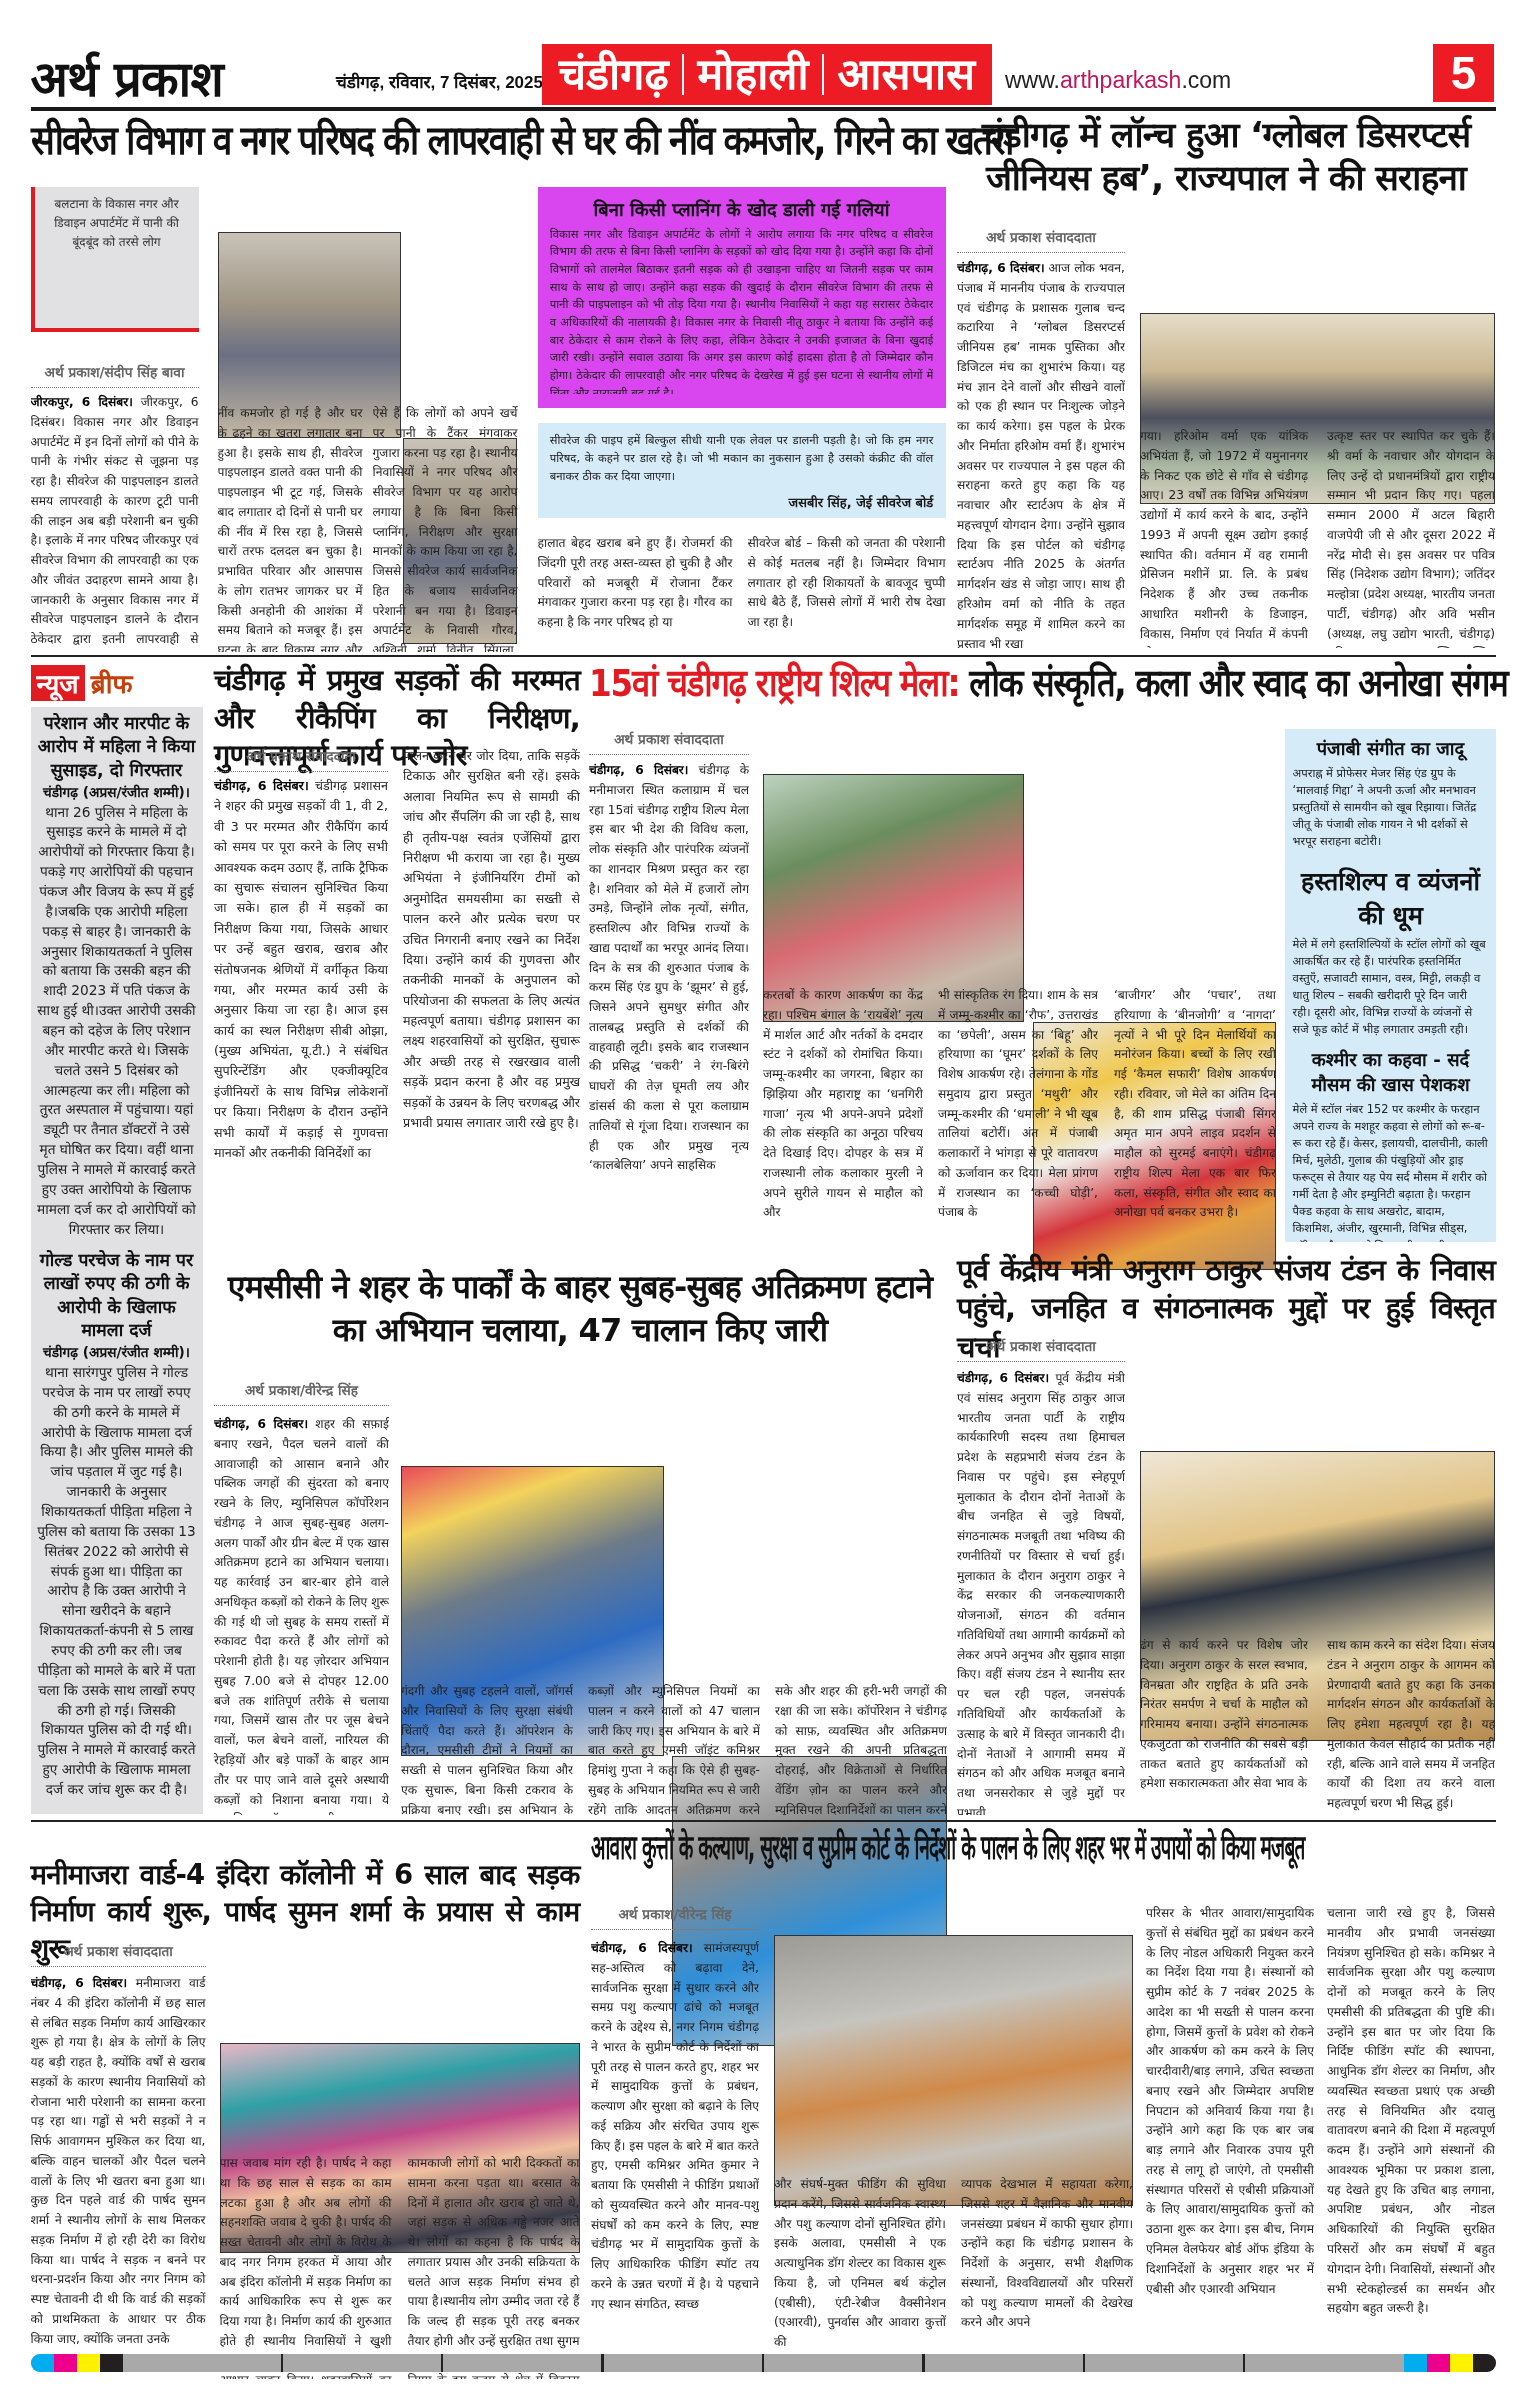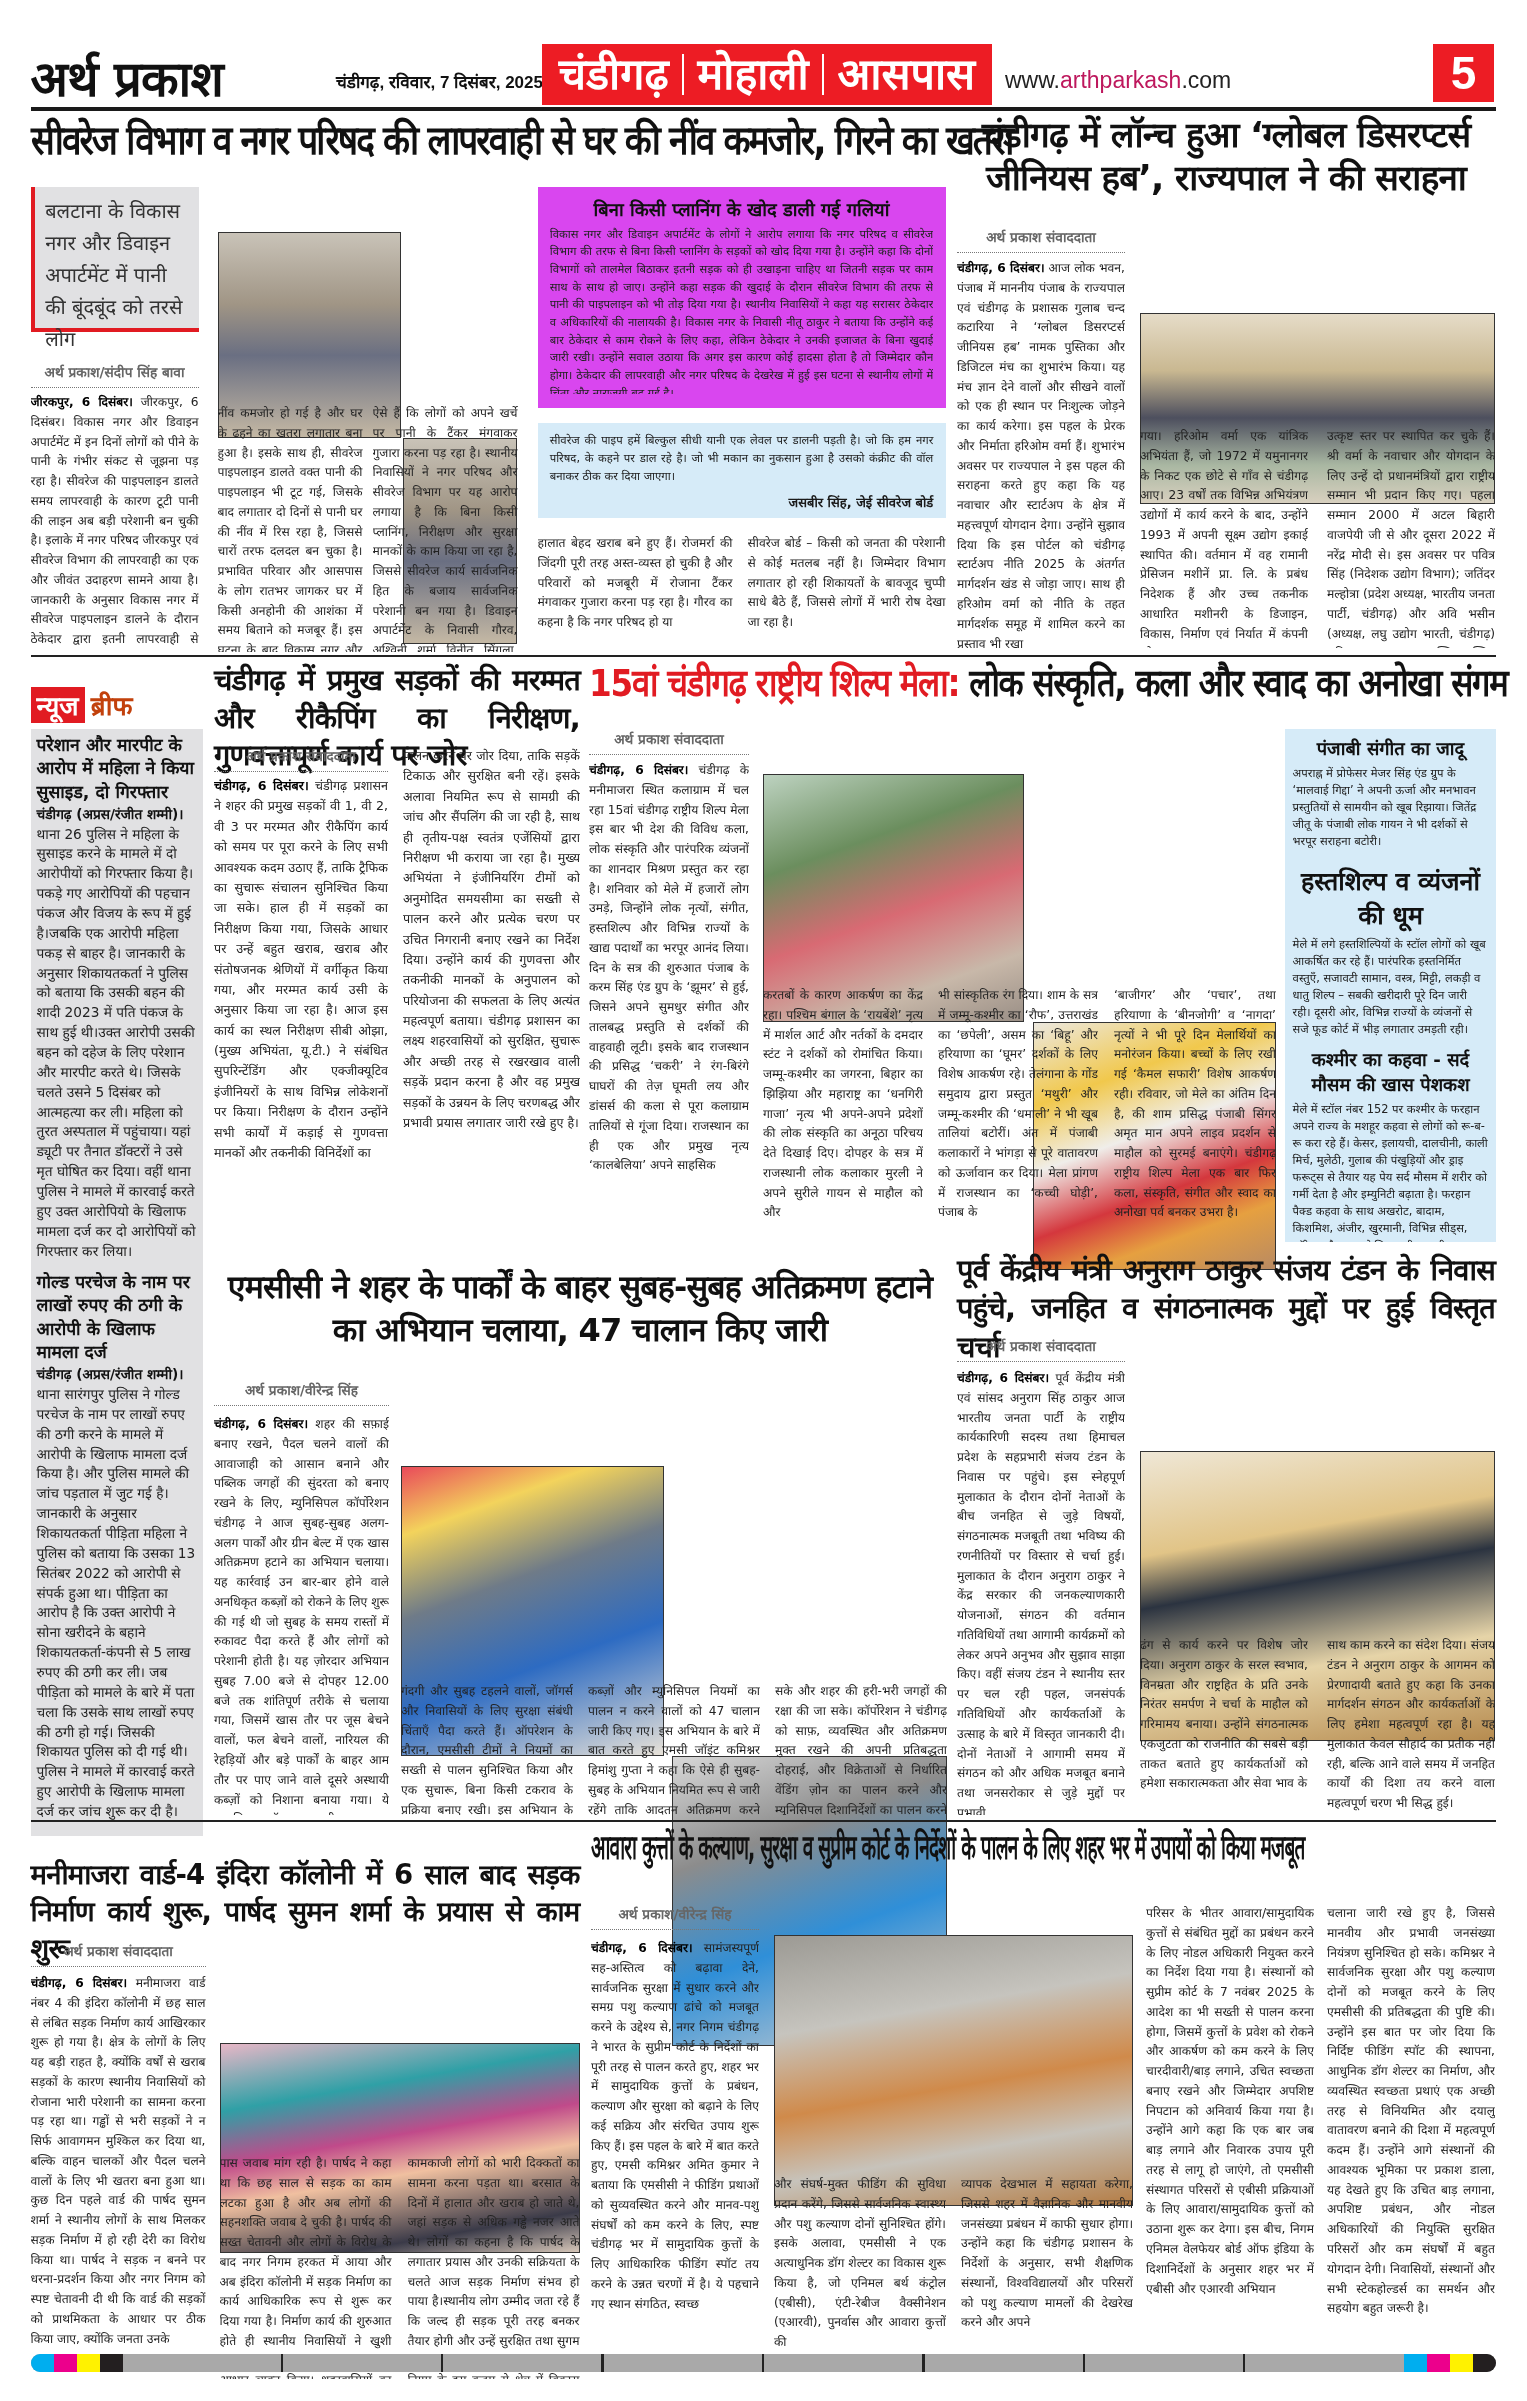--- a/index.html
+++ b/index.html
@@ -67,21 +67,21 @@
   <span>आसपास</span>
 </div>
 <div class="abs website">
   <span>www.</span><span class="accent">arthparkash</span><span>.com</span>
 </div>
 <div class="abs page-num">5</div>
 <div class="abs rule" style="left:30.5px; top:107px; width:1465px;"></div>
 
 <div class="abs" style="left:30.5px; top:118px; width:915px; height:534px;">
   <div class="headline" style="font-size:40px; white-space:nowrap; letter-spacing:-2.3px; transform:scaleX(0.88); transform-origin:left; width:1037px;">सीवरेज विभाग व नगर परिषद की लापरवाही से घर की नींव कमजोर, गिरने का खतरा</div>
-  <div class="abs callout-box" style="left:0; top:69px; width:168px; height:145px; font-size:20px;">बलटाना के विकास नगर और डिवाइन अपार्टमेंट में पानी की बूंदबूंद को तरसे लोग</div>
+  <div class="abs callout-box" style="left:0; top:69px; width:168px; height:145px; font-size:12px;text-align:center;">बलटाना के विकास नगर और डिवाइन अपार्टमेंट में पानी की बूंदबूंद को तरसे लोग</div>
   <div class="abs byline" style="left:0; top:244px; width:168px;">अर्थ प्रकाश/संदीप सिंह बावा</div>
   <div class="abs body-text" style="left:0; top:275px; width:168px; height:259px; overflow:hidden; font-size:12.2px;">
     <b>जीरकपुर, 6 दिसंबर।</b> <span>जीरकपुर, 6 दिसंबर। विकास नगर और डिवाइन अपार्टमेंट में इन दिनों लोगों को पीने के पानी के गंभीर संकट से जूझना पड़ रहा है। सीवरेज की पाइपलाइन डालते समय लापरवाही के कारण टूटी पानी की लाइन अब बड़ी परेशानी बन चुकी है। इलाके में नगर परिषद जीरकपुर एवं सीवरेज विभाग की लापरवाही का एक और जीवंत उदाहरण सामने आया है। जानकारी के अनुसार विकास नगर में सीवरेज पाइपलाइन डालने के दौरान ठेकेदार द्वारा इतनी लापरवाही से खुदाई की गई कि एक मकान की नींव के बिल्कुल साथ खुदाई कर दी गई, जिससे मकान की</span>
   </div>
   <div class="abs photo p-people" style="left:187px; top:69px; width:183px; height:206px;"></div>
   <div class="abs photo p-people" style="left:372px; top:69px; width:114px; height:206px;"></div>
   <div class="abs body-text" style="left:187px; top:286px; width:145px; height:248px; overflow:hidden; font-size:12.2px;">नींव कमजोर हो गई है और घर के ढहने का खतरा लगातार बना हुआ है। इसके साथ ही, सीवरेज पाइपलाइन डालते वक्त पानी की पाइपलाइन भी टूट गई, जिसके बाद लगातार दो दिनों से पानी घर की नींव में रिस रहा है, जिससे चारों तरफ दलदल बन चुका है। प्रभावित परिवार और आसपास के लोग रातभर जागकर घर में किसी अनहोनी की आशंका में समय बिताने को मजबूर हैं। इस घटना के बाद विकास नगर और डिवाइन अपार्टमेंट में पीने के पानी की सप्लाई पूरी तरह बाधित हो गई है। हालात</div>
   <div class="abs body-text" style="left:342px; top:286px; width:145px; height:248px; overflow:hidden; font-size:12.2px;">ऐसे हैं कि लोगों को अपने खर्चे पर पानी के टैंकर मंगवाकर गुजारा करना पड़ रहा है। स्थानीय निवासियों ने नगर परिषद और सीवरेज विभाग पर यह आरोप लगाया है कि बिना किसी प्लानिंग, निरीक्षण और सुरक्षा मानकों के काम किया जा रहा है, जिससे सीवरेज कार्य सार्वजनिक हित के बजाय सार्वजनिक परेशानी बन गया है। डिवाइन अपार्टमेंट के निवासी गौरव, अश्विनी शर्मा विनीत सिंगला, सरताज, राजीव कालीया, गौरव, राहुल, अनीता गोयल, वंदना सागर, निशा कालीया, ममता ने बताया कि पिछले 10 दिनों से बिना पानी के</div>
   <div class="abs pink-box" style="left:507px; top:69px; width:408px; height:221px;">
     <div class="box-title" style="font-size:18.3px;">बिना किसी प्लानिंग के खोद डाली गई गलियां</div>
@@ -101,21 +101,21 @@
   <div class="abs body-text" style="left:0; top:145px; width:168px; height:389px; overflow:hidden; font-size:12.2px;">
     <b>चंडीगढ़, 6 दिसंबर।</b> <span>आज लोक भवन, पंजाब में माननीय पंजाब के राज्यपाल एवं चंडीगढ़ के प्रशासक गुलाब चन्द कटारिया ने ‘ग्लोबल डिसरप्टर्स जीनियस हब’ नामक पुस्तिका और डिजिटल मंच का शुभारंभ किया। यह मंच ज्ञान देने वालों और सीखने वालों को एक ही स्थान पर निःशुल्क जोड़ने का कार्य करेगा। इस पहल के प्रेरक और निर्माता हरिओम वर्मा हैं। शुभारंभ अवसर पर राज्यपाल ने इस पहल की सराहना करते हुए कहा कि यह नवाचार और स्टार्टअप के क्षेत्र में महत्त्वपूर्ण योगदान देगा। उन्होंने सुझाव दिया कि इस पोर्टल को चंडीगढ़ स्टार्टअप नीति 2025 के अंतर्गत मार्गदर्शन खंड से जोड़ा जाए। साथ ही हरिओम वर्मा को नीति के तहत मार्गदर्शक समूह में शामिल करने का प्रस्ताव भी रखा</span>
   </div>
   <div class="abs photo p-room" style="left:183px; top:114px; width:355px; height:191px;"></div>
   <div class="abs body-text" style="left:183px; top:313px; width:168px; height:221px; overflow:hidden; font-size:12.2px;">गया। हरिओम वर्मा एक यांत्रिक अभियंता हैं, जो 1972 में यमुनानगर के निकट एक छोटे से गाँव से चंडीगढ़ आए। 23 वर्षों तक विभिन्न अभियंत्रण उद्योगों में कार्य करने के बाद, उन्होंने 1993 में अपनी सूक्ष्म उद्योग इकाई स्थापित की। वर्तमान में वह रामानी प्रेसिजन मशीनें प्रा. लि. के प्रबंध निदेशक हैं और उच्च तकनीक आधारित मशीनरी के डिजाइन, विकास, निर्माण एवं निर्यात में कंपनी को</div>
   <div class="abs body-text" style="left:370px; top:313px; width:168px; height:221px; overflow:hidden; font-size:12.2px;">उत्कृष्ट स्तर पर स्थापित कर चुके हैं। श्री वर्मा के नवाचार और योगदान के लिए उन्हें दो प्रधानमंत्रियों द्वारा राष्ट्रीय सम्मान भी प्रदान किए गए। पहला सम्मान 2000 में अटल बिहारी वाजपेयी जी से और दूसरा 2022 में नरेंद्र मोदी से। इस अवसर पर पवित्र सिंह (निदेशक उद्योग विभाग); जतिंदर मल्होत्रा (प्रदेश अध्यक्ष, भारतीय जनता पार्टी, चंडीगढ़) और अवि भसीन (अध्यक्ष, लघु उद्योग भारती, चंडीगढ़) सहित अन्य गणमान्य व्यक्ति उपस्थित रहे।</div>
 </div>
 
 <div class="abs thin-rule" style="left:30.5px; top:655px; width:1465px;"></div>
 
-<div class="abs sidebar-box" style="left:30.5px; top:684px; width:172px; height:1152px; overflow:hidden;">
+<div class="abs sidebar-box" style="left:30.5px; top:662px; width:172px; height:1152px; overflow:hidden;text-align:center;">
   <div class="brief-badge">
     <span class="red">न्यूज</span>
     <span class="black">ब्रीफ</span>
   </div>
   <div style="padding:4.6px 6.1px;">
     <div class="brief-title">परेशान और मारपीट के आरोप में महिला ने किया सुसाइड, दो गिरफ्तार</div>
     <div class="brief-text">
       <b>चंडीगढ़ (अप्रस/रंजीत शम्मी)।</b> <span>थाना 26 पुलिस ने महिला के सुसाइड करने के मामले में दो आरोपीयों को गिरफ्तार किया है। पकड़े गए आरोपियों की पहचान पंकज और विजय के रूप में हुई है।जबकि एक आरोपी महिला पकड़ से बाहर है। जानकारी के अनुसार शिकायतकर्ता ने पुलिस को बताया कि उसकी बहन की शादी 2023 में पति पंकज के साथ हुई थी।उक्त आरोपी उसकी बहन को दहेज के लिए परेशान और मारपीट करते थे। जिसके चलते उसने 5 दिसंबर को आत्महत्या कर ली। महिला को तुरत अस्पताल में पहुंचाया। यहां ड्यूटी पर तैनात डॉक्टरों ने उसे मृत घोषित कर दिया। वहीं थाना पुलिस ने मामले में कारवाई करते हुए उक्त आरोपियो के खिलाफ मामला दर्ज कर दो आरोपियों को गिरफ्तार कर लिया।</span>
     </div>
   </div>

